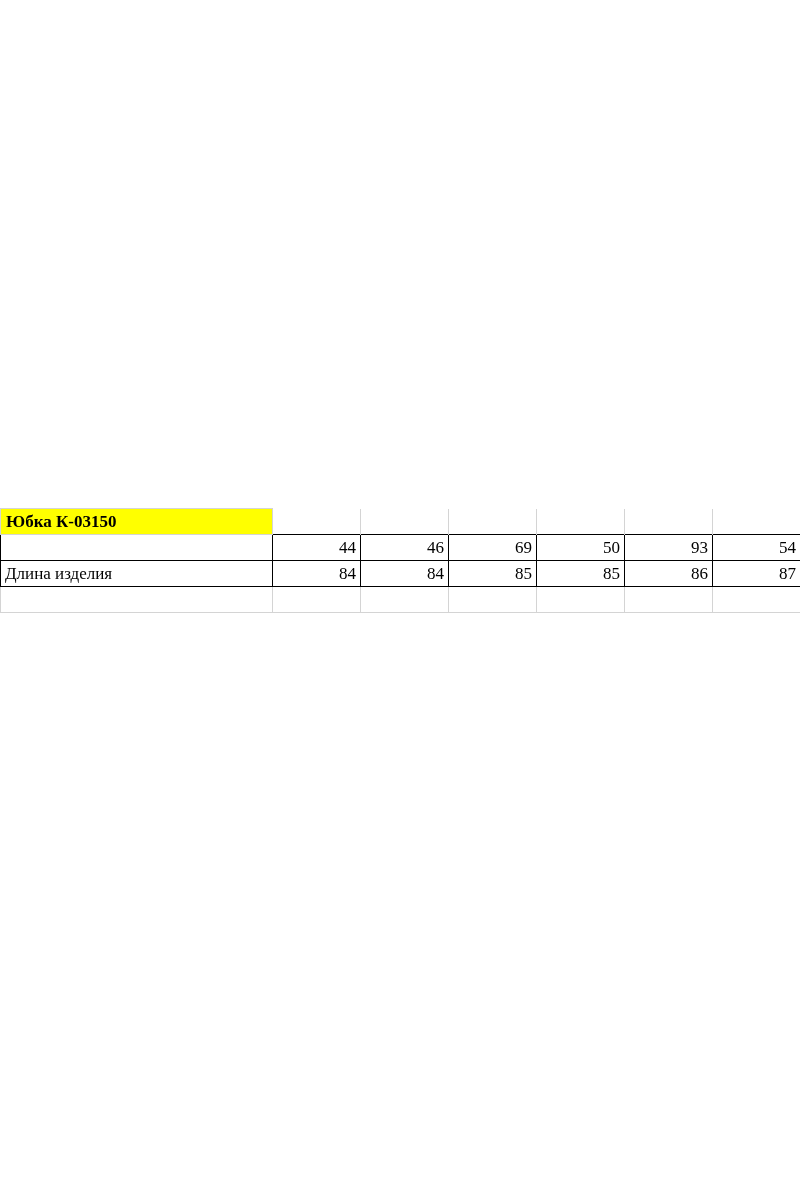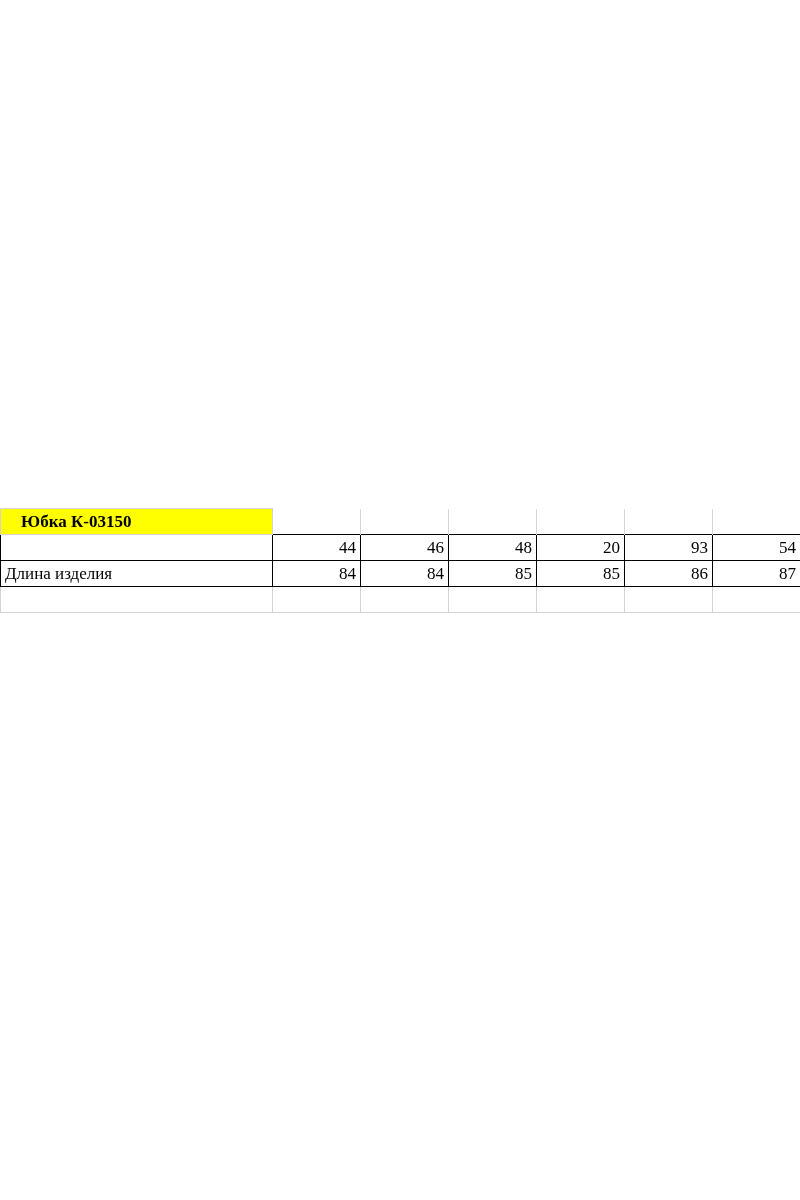--- a/index.html
+++ b/index.html
@@ -46,21 +46,21 @@
   
   tr.title-row td.title-cell {
     background: #ffff00;
     font-weight: bold;
     font-size: 17px;
     border-top: 1px solid #d4d4d4;
     border-bottom: 1px solid #d4d4d4;
     border-left: 1px solid #d4d4d4;
     border-right: 1px solid #d4d4d4;
     text-align: left;
-    padding-left: 20px;
+    padding-left: 5px;
   }
   tr.title-row td.blank {
     background: #ffffff;
     border-left: 1px solid #d4d4d4;
     border-right: 1px solid #d4d4d4;
     border-top: none;
     border-bottom: none;
   }
 
   
@@ -113,22 +113,22 @@
         <td class="blank"></td>
         <td class="blank"></td>
         <td class="blank"></td>
         <td class="blank"></td>
       </tr>
 
       <tr class="data-row sizes-row">
         <td class="row-label"></td>
         <td class="num">44</td>
         <td class="num">46</td>
-        <td class="num">48</td>
-        <td class="num">20</td>
+        <td class="num">69</td>
+        <td class="num">50</td>
         <td class="num">93</td>
         <td class="num">54</td>
       </tr>
 
       <tr class="data-row">
         <td class="row-label">Длина изделия</td>
         <td class="num">84</td>
         <td class="num">84</td>
         <td class="num">85</td>
         <td class="num">85</td>

